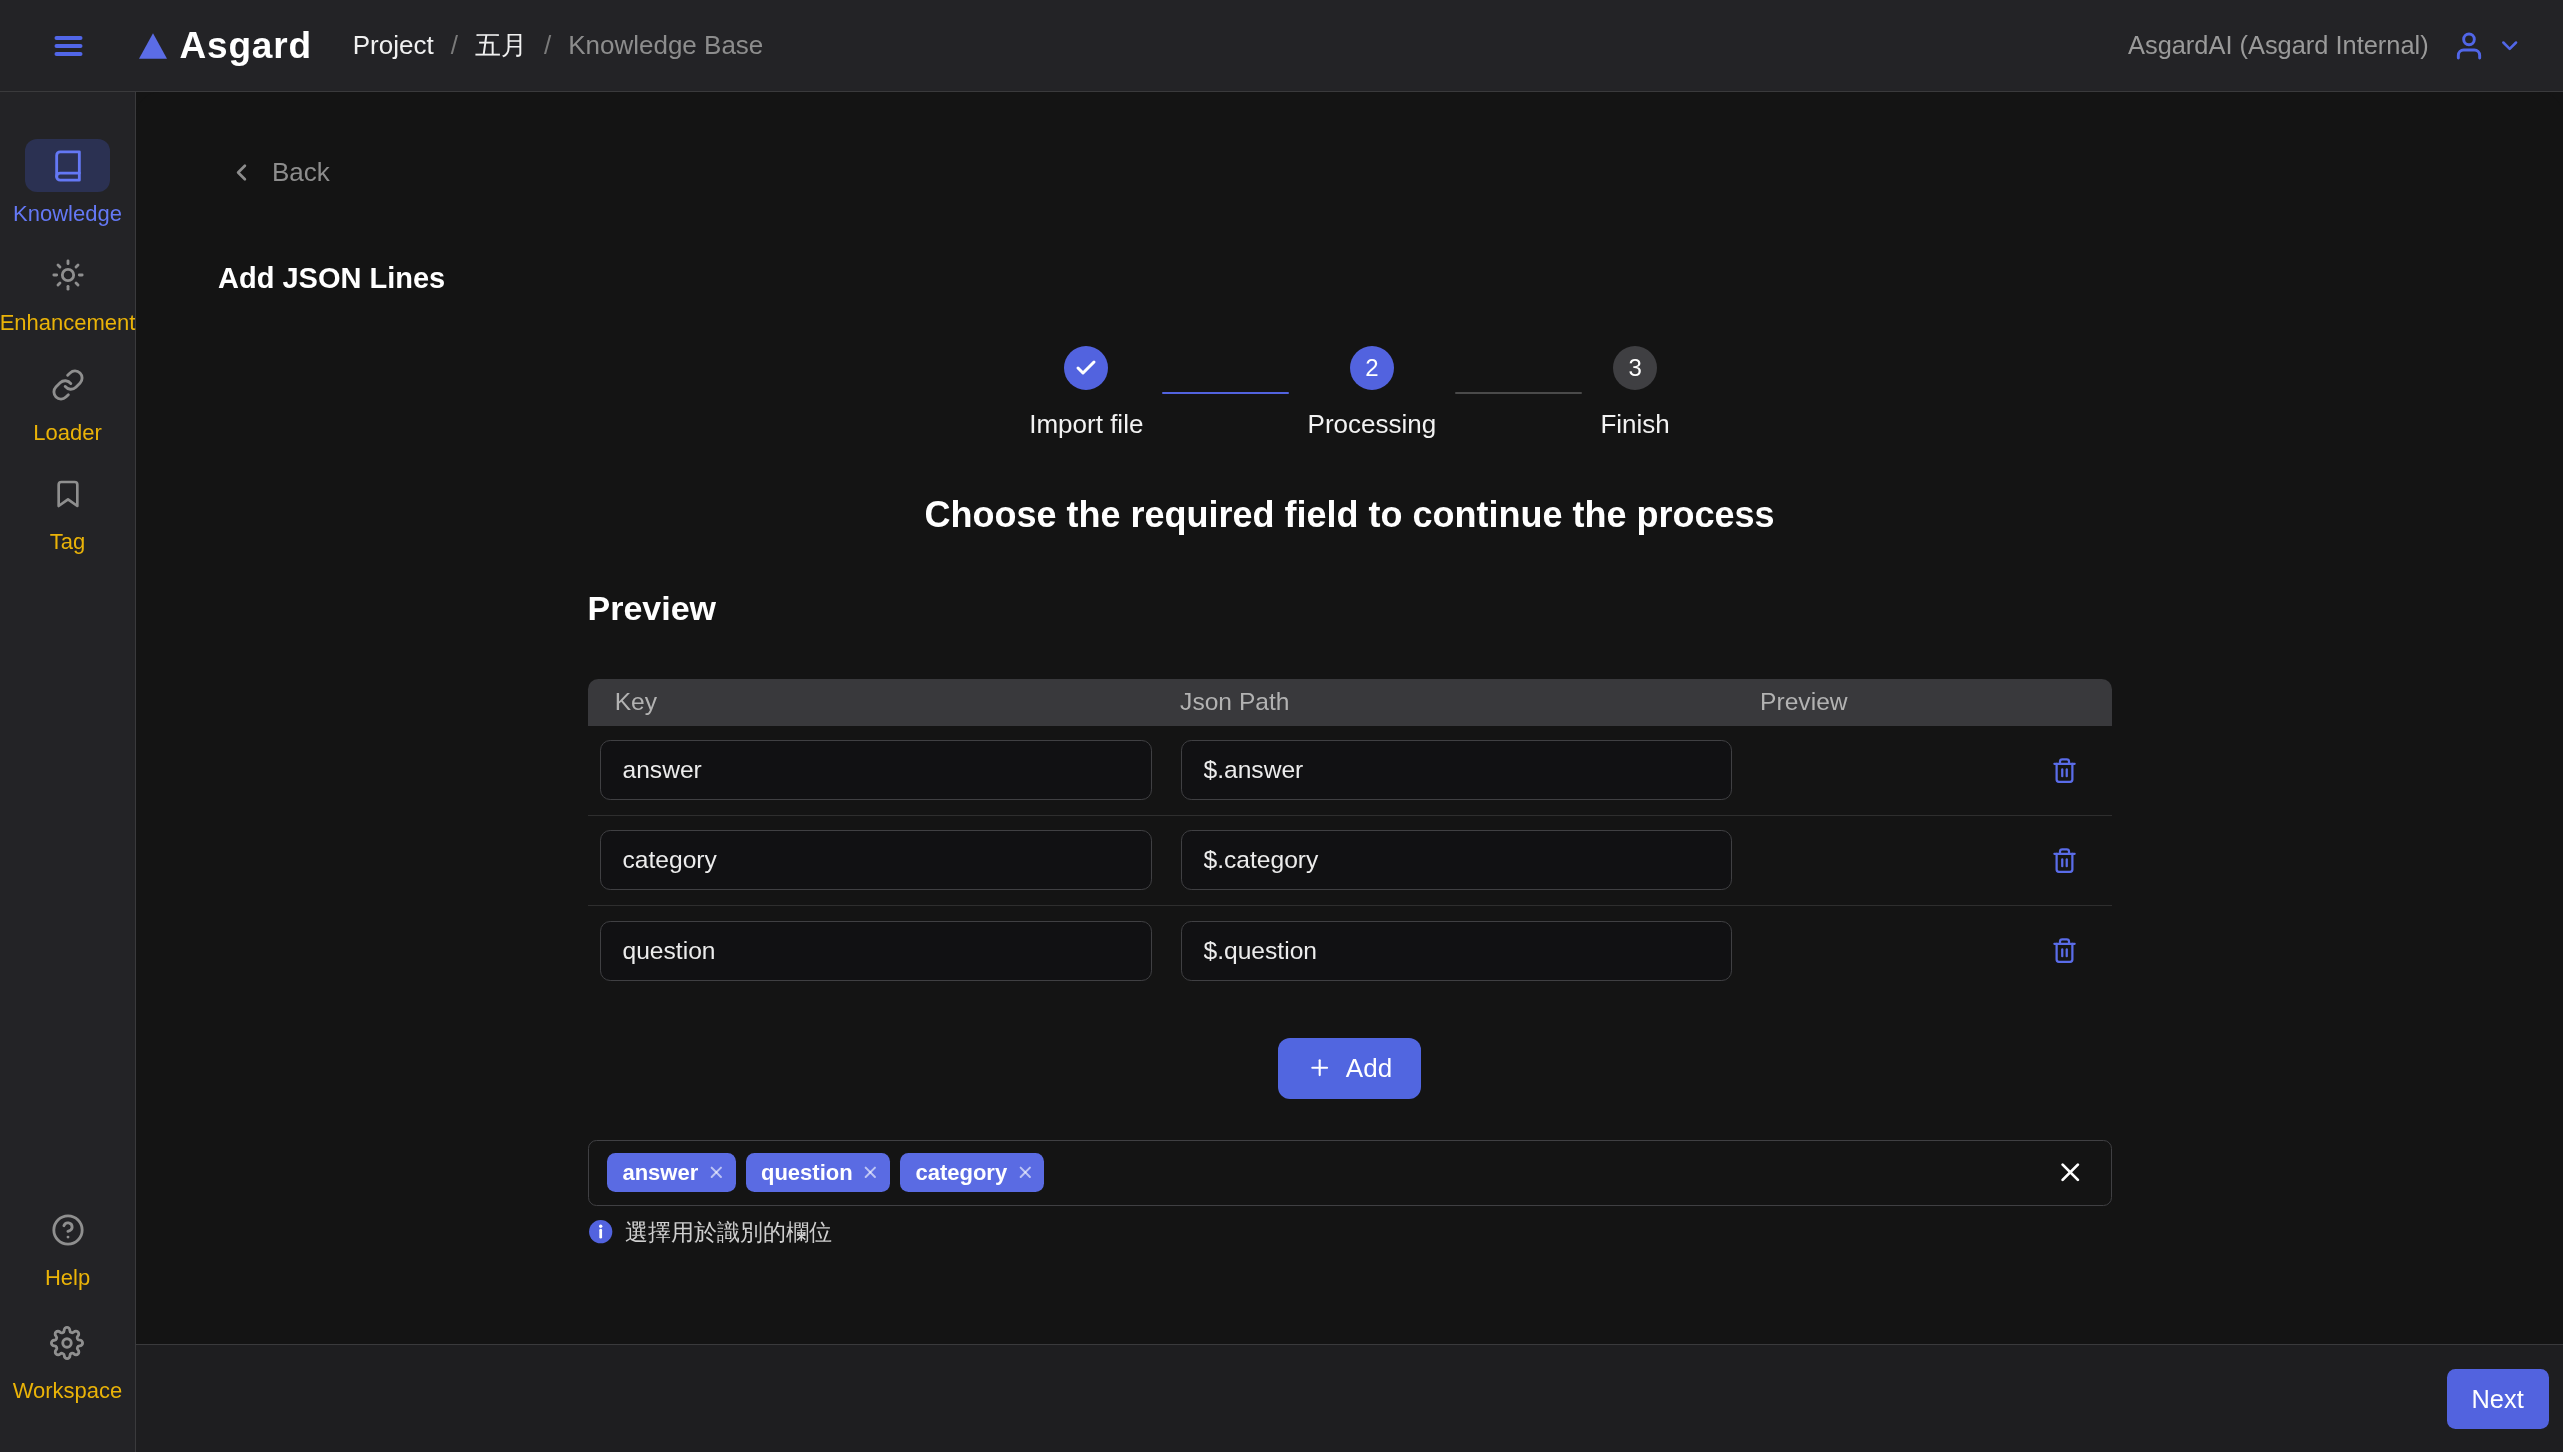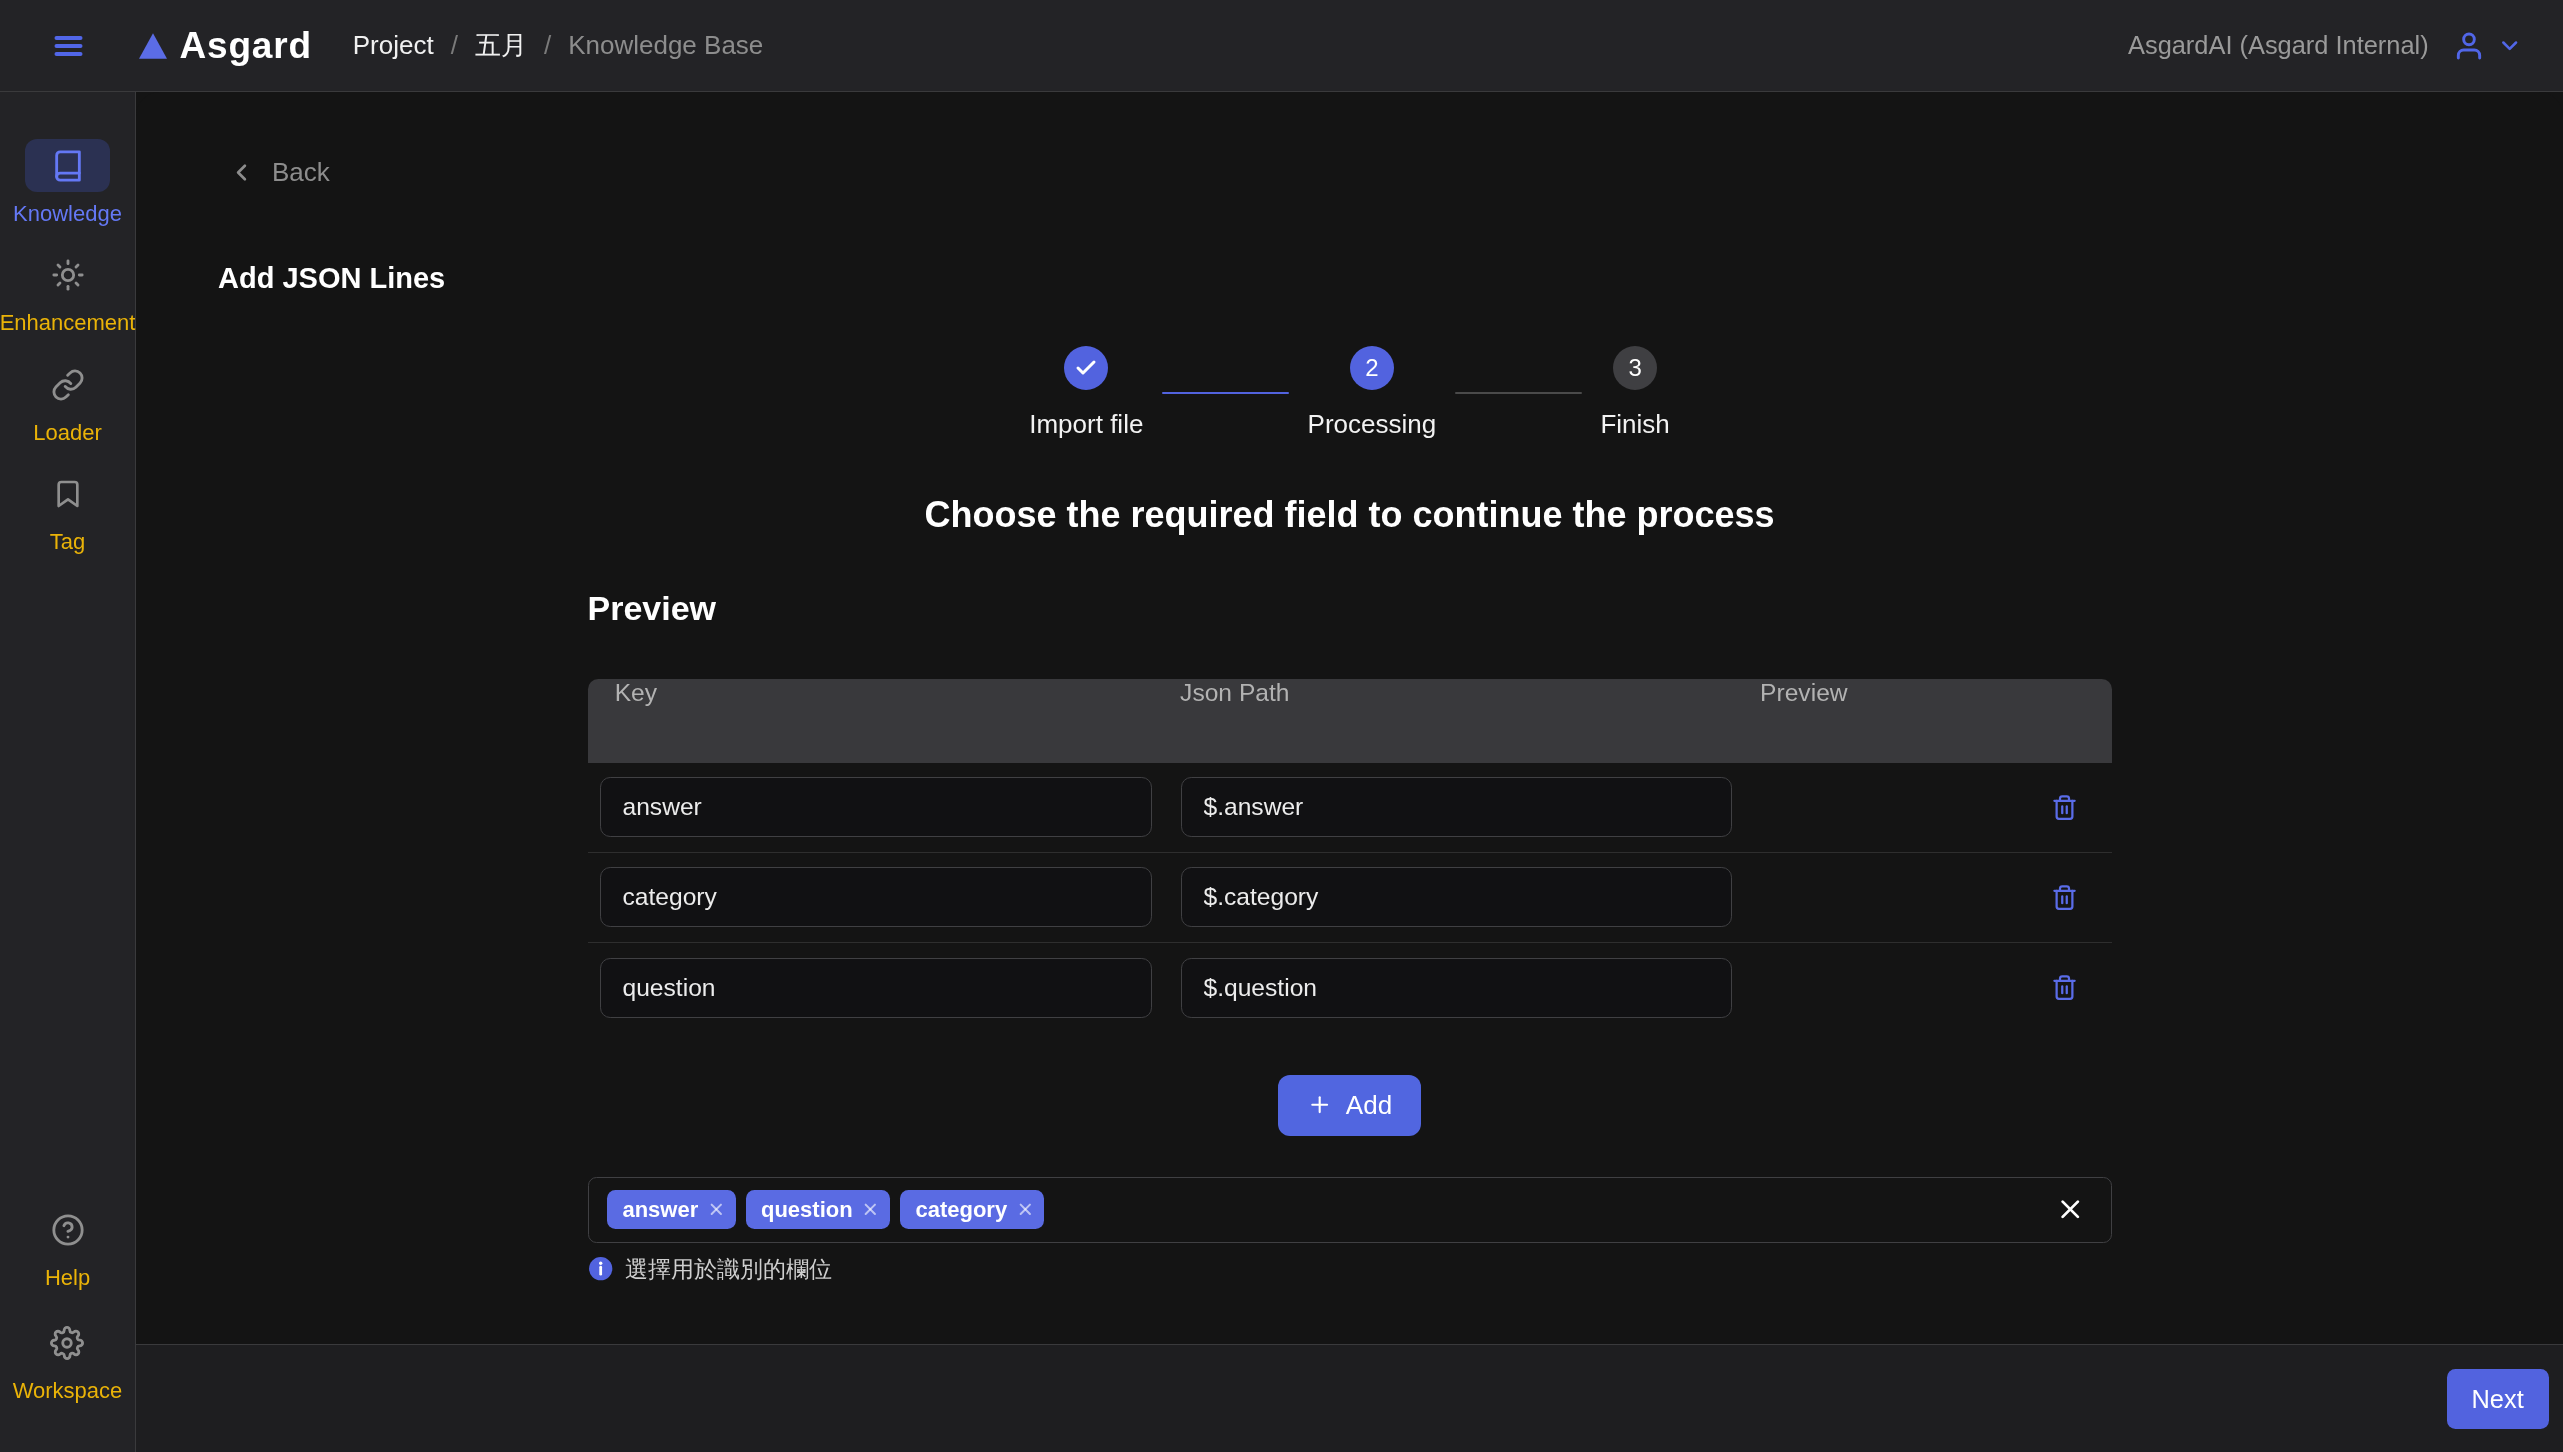--- a/index.html
+++ b/index.html
@@ -68,22 +68,22 @@
   .step-conn.done { background:#5263df; }
 
   .subtitle { margin-top:54px; text-align:center; font-size:36px; font-weight:bold; color:#ffffff; }
 
   .content { width:1524px; margin:53px auto 0; }
   .preview-title { font-size:34px; font-weight:bold; color:#ffffff; margin:0; }
 
   
   .table { margin-top:51px; }
   .thead {
-    background:#39393c; border-radius:10.2px 10.2px 0 0; height:84px;
-    display:flex; align-items:flex-start; padding-left:13.6px;
+    background:#39393c; border-radius:10.2px 10.2px 0 0; height:47px;
+    display:flex; align-items:center; padding-left:13.6px;
     font-size:24.6px; color:#b2b2b2;
   }
   .th-key { width:579px; padding-left:13.6px; }
   .th-path { width:580px; }
   .th-preview { flex:1; }
   .trow { height:90px; display:flex; align-items:center; padding-left:12px; border-bottom:0.8px solid #2e2e2e; }
   .trow:last-child { border-bottom:none; }
   .cell-input {
     height:60px; background:#111113; border:0.8px solid #404043; border-radius:10.2px;
     color:#ececec; font-size:24.6px; padding:0 22px; outline:none;

